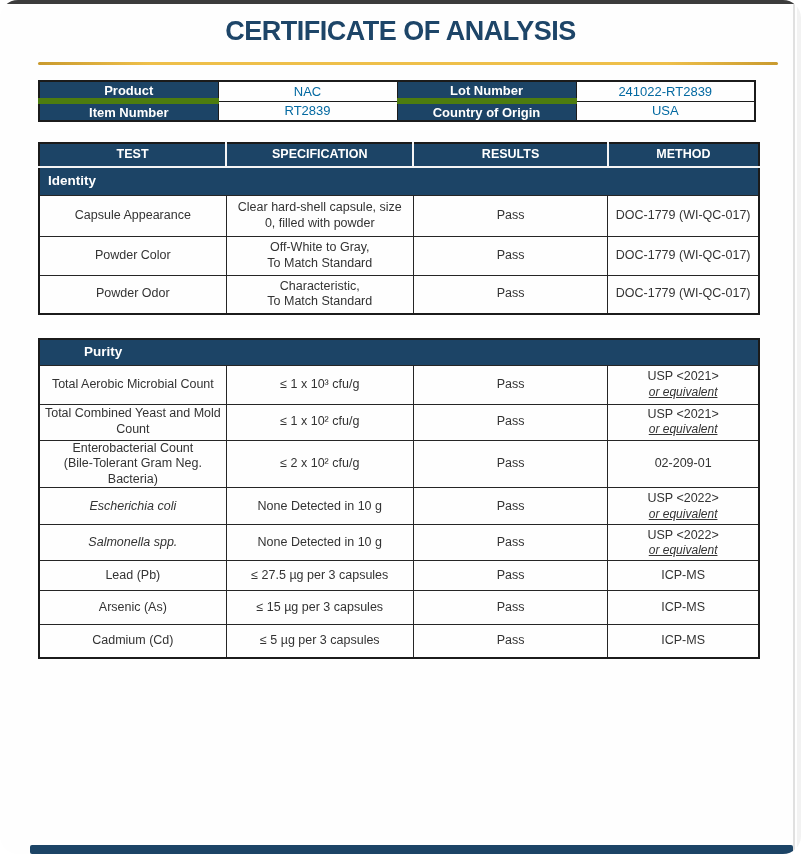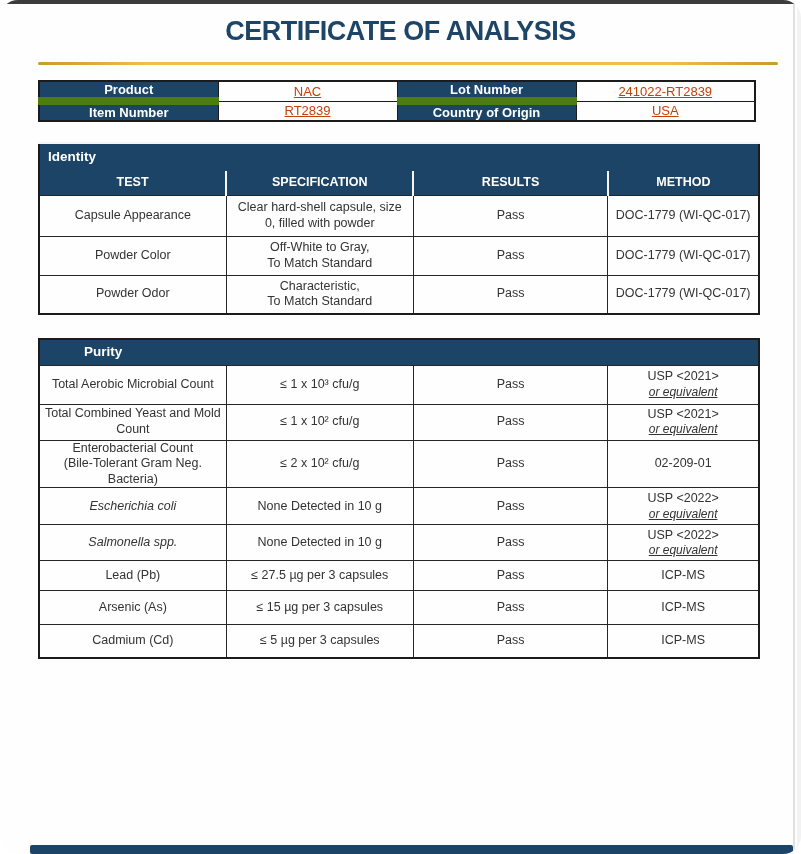--- a/index.html
+++ b/index.html
@@ -50,24 +50,24 @@
     position: absolute; top: 80px; left: 38px; width: 718px;
     border: 2px solid #1b1b1b;
     font-size: 13px;
   }
   .info-table td {
     height: 20px; text-align: center; vertical-align: middle;
     border: 1.5px solid #1b1b1b;
   }
   .info-table td.lbl {
     background: #1c4466; color: #ffffff; font-weight: bold;
-    border-bottom: 8px solid #4d7c0f;
+    border-bottom: 6px solid #4d7c0f;
   }
   .info-table tr:last-child td.lbl { border-bottom: 1.5px solid #1b1b1b; }
-  .info-table td.val { color: #c2410c; text-decoration: underline; }
+  .info-table td.val { color: #0369a1; }
 
   
   .test-table {
     position: absolute; left: 38px; width: 722px;
     border: 2px solid #1b1b1b;
     font-size: 12.5px;
   }
   .test-table td {
     border: 1.5px solid #262626;
     text-align: center; vertical-align: middle;
@@ -133,27 +133,27 @@
 
   <table class="test-table id-table">
     <colgroup>
         <col style="width:26%">
         <col style="width:26%">
         <col style="width:27%">
         <col style="width:21%">
       </colgroup>
     <tbody>
         <tr>
-      <td class="section-bar" colspan="4">Identity</td>
-    </tr>
-    <tr>
       <td class="col-head">TEST</td>
       <td class="col-head">SPECIFICATION</td>
       <td class="col-head">RESULTS</td>
       <td class="col-head">METHOD</td>
+    </tr>
+    <tr>
+      <td class="section-bar" colspan="4">Identity</td>
     </tr>
     <tr style="height:41px">
       <td>
             <div>Capsule Appearance</div>
           </td>
       <td>
             <div>Clear hard-shell capsule, size</div>
             <div>0, filled with powder</div>
           </td>
       <td>Pass</td>

